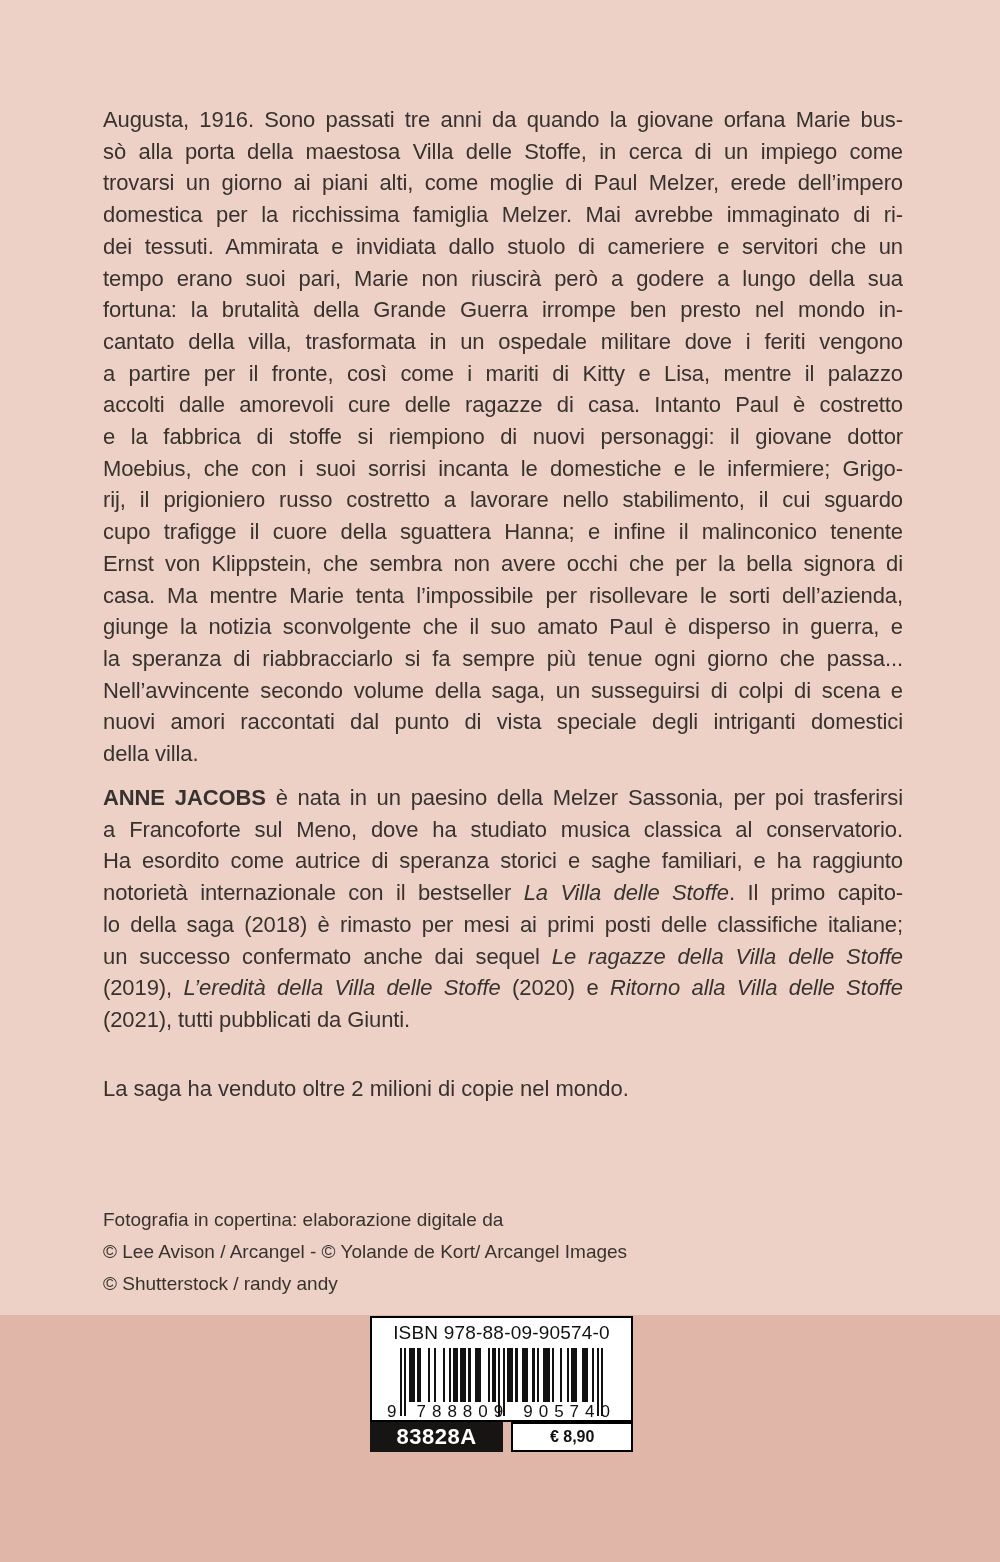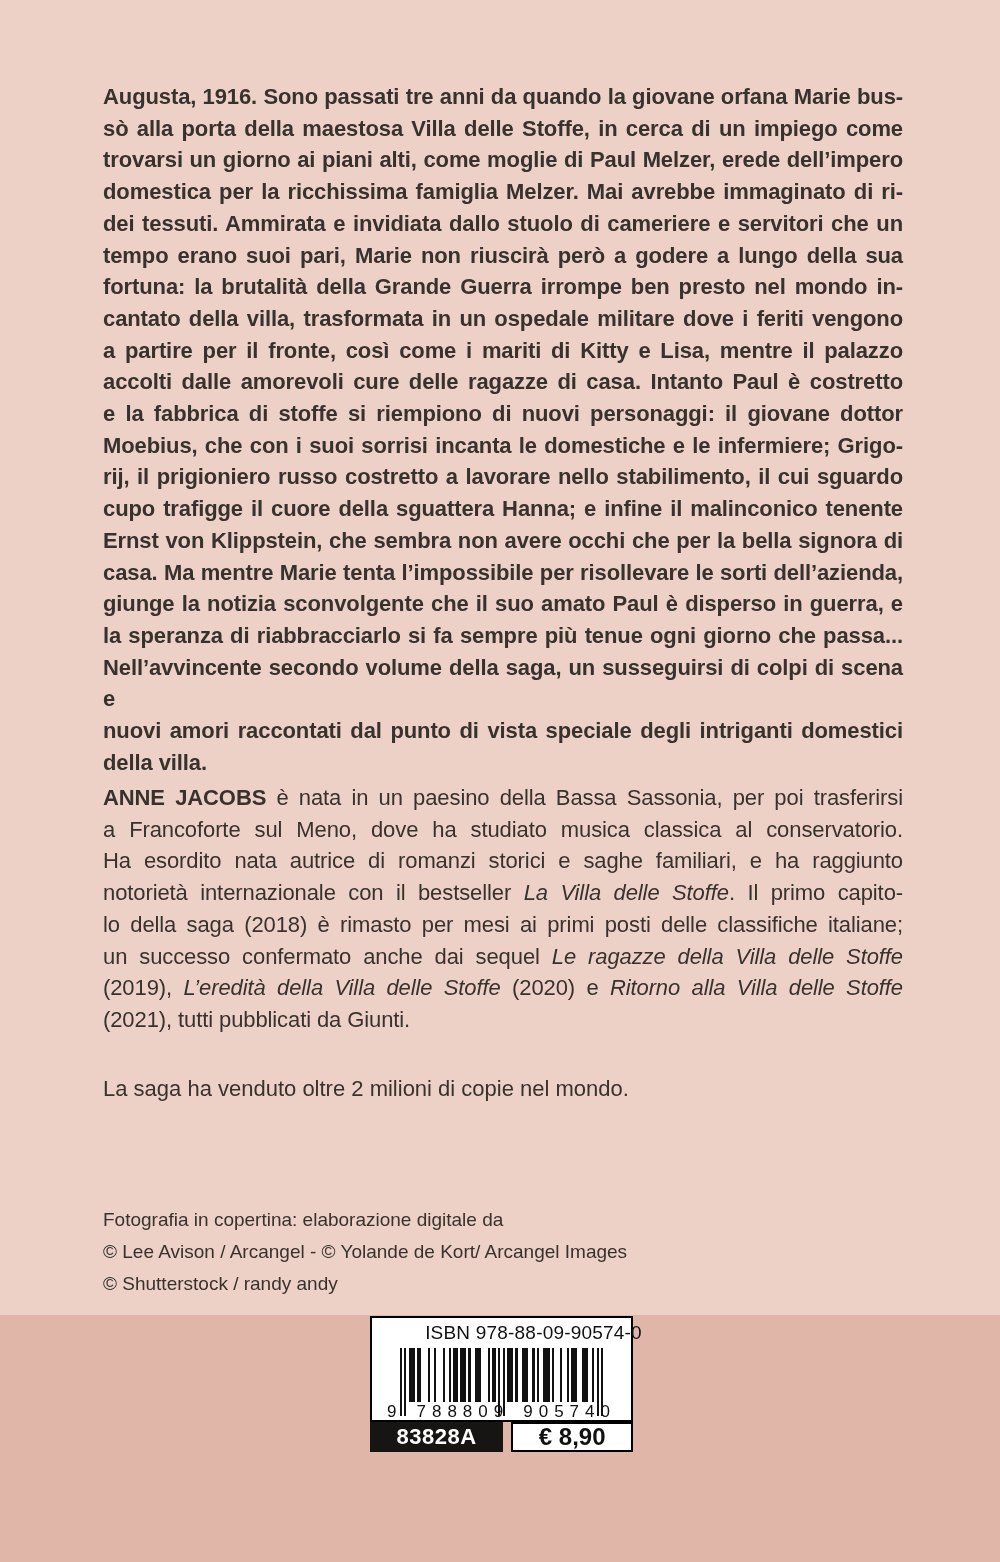--- a/index.html
+++ b/index.html
@@ -14,34 +14,34 @@
   .tl{text-align:justify;text-align-last:justify;}
   .tl-last{text-align-last:left;}
   .nojust .tl{text-align:left;text-align-last:left;}
   .b{font-weight:bold;}
   .i{font-style:italic;}
   .sales{position:absolute;left:103px;top:1073px;width:800px;font-size:22px;line-height:31.7px;}
   .credits{top:1204px;font-size:19px;line-height:32px;letter-spacing:0;}
   
   .barcode-box{position:absolute;left:370px;top:1316px;width:263px;}
   .bc-top{box-sizing:border-box;border:2px solid #000;background:#fff;height:106px;position:relative;}
-  .bc-isbn{position:absolute;top:4px;left:0;width:100%;text-align:center;font-size:19px;color:#111;letter-spacing:0.2px;margin-left:32px;}
+  .bc-isbn{position:absolute;top:4px;left:0;width:100%;text-align:center;font-size:19px;color:#111;letter-spacing:0.2px;}
   .bc-bars{position:absolute;left:28px;top:30px;width:203px;height:68px;}
   .bc-digits{position:absolute;left:0;top:84px;width:100%;display:flex;justify-content:center;gap:14px;font-size:17px;color:#111;}
   .bc-digits span{letter-spacing:6px;}
   .bc-bottom{display:flex;height:30px;margin-top:0;}
   .bc-code{box-sizing:border-box;width:146px;background:#161514;color:#fff;font-weight:bold;font-size:22px;display:flex;align-items:center;justify-content:center;letter-spacing:0.5px;}
-  .bc-price{box-sizing:border-box;width:133px;background:#fff;border:2px solid #000;color:#111;font-weight:bold;font-size:24px;display:flex;align-items:center;justify-content:center;margin-left:8px;}
+  .bc-price{box-sizing:border-box;width:133px;background:#fff;border:2px solid #000;color:#111;font-weight:bold;font-size:16px;display:flex;align-items:center;justify-content:center;margin-left:8px;}
 </style>
 </head>
 <body>
 
 <div class="band"></div>
 
-<div class="textblock" style="top:81px;font-weight:bold;">
+<div class="textblock" style="top:104px;">
     <div class="tl"><span>Augusta, 1916. Sono passati tre anni da quando la giovane orfana Marie bus-</span></div>
     <div class="tl"><span>sò alla porta della maestosa Villa delle Stoffe, in cerca di un impiego come</span></div>
     <div class="tl"><span>trovarsi un giorno ai piani alti, come moglie di Paul Melzer, erede dell’impero</span></div>
     <div class="tl"><span>domestica per la ricchissima famiglia Melzer. Mai avrebbe immaginato di ri-</span></div>
     <div class="tl"><span>dei tessuti. Ammirata e invidiata dallo stuolo di cameriere e servitori che un</span></div>
     <div class="tl"><span>tempo erano suoi pari, Marie non riuscirà però a godere a lungo della sua</span></div>
     <div class="tl"><span>fortuna: la brutalità della Grande Guerra irrompe ben presto nel mondo in-</span></div>
     <div class="tl"><span>cantato della villa, trasformata in un ospedale militare dove i feriti vengono</span></div>
     <div class="tl"><span>a partire per il fronte, così come i mariti di Kitty e Lisa, mentre il palazzo</span></div>
     <div class="tl"><span>accolti dalle amorevoli cure delle ragazze di casa. Intanto Paul è costretto</span></div>
@@ -52,23 +52,23 @@
     <div class="tl"><span>Ernst von Klippstein, che sembra non avere occhi che per la bella signora di</span></div>
     <div class="tl"><span>casa. Ma mentre Marie tenta l’impossibile per risollevare le sorti dell’azienda,</span></div>
     <div class="tl"><span>giunge la notizia sconvolgente che il suo amato Paul è disperso in guerra, e</span></div>
     <div class="tl"><span>la speranza di riabbracciarlo si fa sempre più tenue ogni giorno che passa...</span></div>
     <div class="tl"><span>Nell’avvincente secondo volume della saga, un susseguirsi di colpi di scena e</span></div>
     <div class="tl"><span>nuovi amori raccontati dal punto di vista speciale degli intriganti domestici</span></div>
     <div class="tl tl-last"><span>della villa.</span></div>
   </div>
 
 <div class="textblock" style="top:782px;">
-    <div class="tl"><span class="b">ANNE JACOBS</span><span> è nata in un paesino della Bassa Sassonia, per poi trasferirsi</span></div>
+    <div class="tl"><span class="b">ANNE JACOBS</span><span> è nata in un paesino della Melzer Sassonia, per poi trasferirsi</span></div>
     <div class="tl"><span>a Francoforte sul Meno, dove ha studiato musica classica al conservatorio.</span></div>
-    <div class="tl"><span>Ha esordito nata autrice di romanzi storici e saghe familiari, e ha raggiunto</span></div>
+    <div class="tl"><span>Ha esordito come autrice di speranza storici e saghe familiari, e ha raggiunto</span></div>
     <div class="tl"><span>notorietà internazionale con il bestseller </span><span class="i">La Villa delle Stoffe</span><span>. Il primo capito-</span></div>
     <div class="tl"><span>lo della saga (2018) è rimasto per mesi ai primi posti delle classifiche italiane;</span></div>
     <div class="tl"><span>un successo confermato anche dai sequel </span><span class="i">Le ragazze della Villa delle Stoffe</span></div>
     <div class="tl"><span>(2019), </span><span class="i">L’eredità della Villa delle Stoffe</span><span> (2020) e </span><span class="i">Ritorno alla Villa delle Stoffe</span></div>
     <div class="tl tl-last"><span>(2021), tutti pubblicati da Giunti.</span></div>
   </div>
 
 <div class="sales">La saga ha venduto oltre 2 milioni di copie nel mondo.</div>
 
 <div class="textblock credits nojust">

